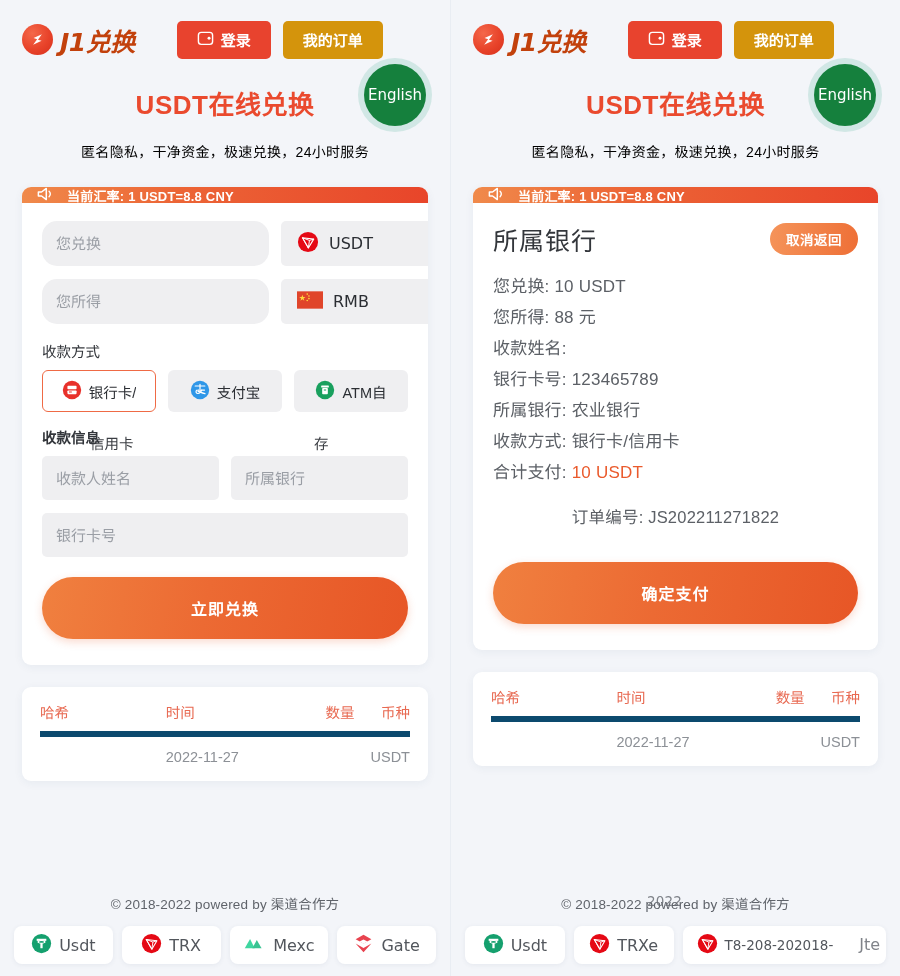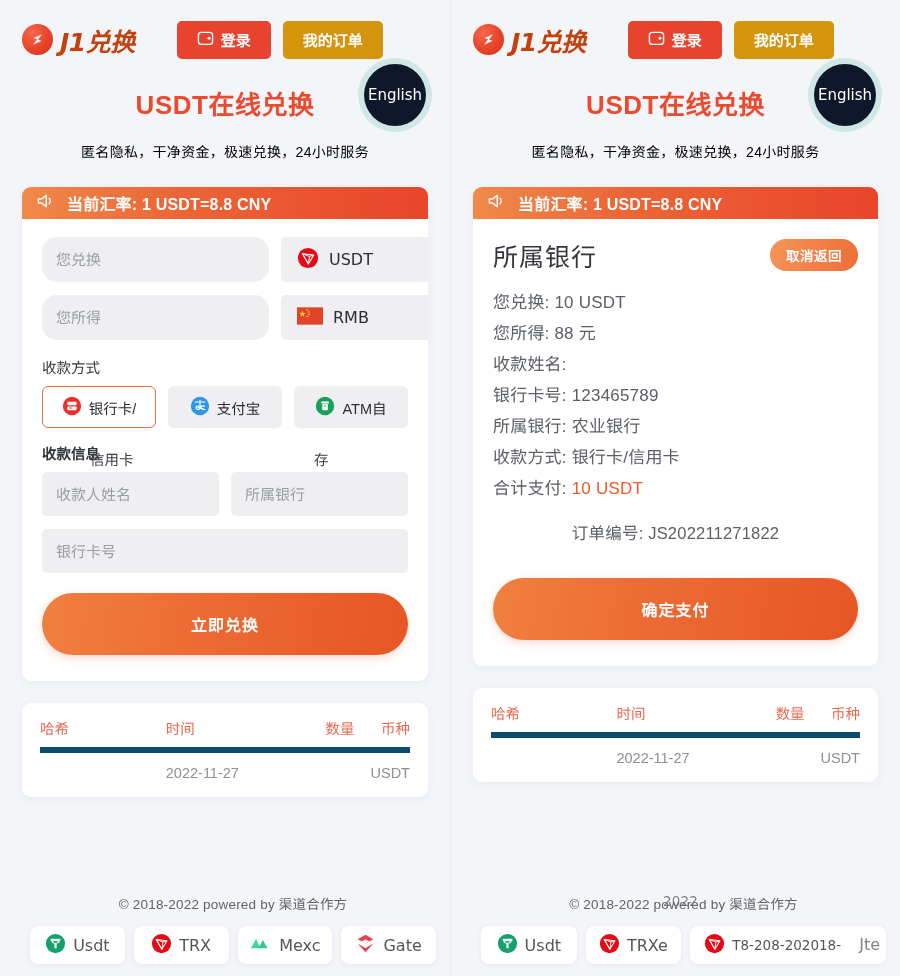--- a/index.html
+++ b/index.html
@@ -60,41 +60,41 @@
     font-size: 26px; font-weight: bold; color: #ea4a2e;
     letter-spacing: .5px;
   }
   .hero-sub {
     margin-top: 20px;
     font-size: 14px; color: #000000; letter-spacing: .3px;
   }
   .lang-badge {
     position: absolute; top: -20px; right: 2px;
     width: 62px; height: 62px; border-radius: 50%;
-    background: #0f172a;
+    background: #15803d;
     box-shadow: 0 0 0 6px rgba(92,184,158,.22);
     display: flex; align-items: center; justify-content: center;
     color: #fff; font-size: 15px; font-weight: 500;
     cursor: pointer;
     font-family: "DejaVu Sans", sans-serif;
   }
 
   
   .card {
     margin-top: 26px;
     background: #fff;
     border-radius: 9px;
     box-shadow: 0 2px 10px rgba(40,60,100,.06);
     overflow: hidden;
   }
   .rate-banner {
     display: flex; align-items: center; gap: 12px;
-    height: 32px; padding: 0 14px;
+    height: 16px; padding: 0 14px;
     background: linear-gradient(90deg, #f08a4b 0%, #ec6536 38%, #e8452a 100%);
-    color: #fff; font-size: 16px; font-weight: bold;
+    color: #fff; font-size: 13px; font-weight: bold;
     letter-spacing: .2px;
   }
   .rate-banner .megaphone { flex: none; display: block; }
 
   .card-body { padding: 18px 20px 26px; }
 
   
   .ex-row { display: flex; gap: 12px; margin-bottom: 13px; }
   .ex-input {
     flex: 1 1 auto;
@@ -216,21 +216,21 @@
   .th, .td { font-size: 14.5px; }
   .th { color: #e86a52; }
   .td { color: #8c9096; }
   .col-hash  { width: 34%; }
   .col-time  { width: 33%; }
   .col-amt   { width: 18%; text-align: right; }
   .col-coin  { width: 15%; text-align: right; }
   .td-row { padding-top: 12px; }
 
   
-  .footer { position: absolute; left: 16px; right: 0; bottom: 0; padding: 0 14px 12px; }
+  .footer { position: absolute; left: 0; right: 0; bottom: 0; padding: 0 14px 12px; }
   .copyright {
     text-align: center; font-size: 13.5px; color: #5f636a;
     margin-bottom: 13px; letter-spacing: .2px;
   }
   .partners { display: flex; gap: 9px; justify-content: space-between; }
   .chip {
     flex: 1 1 0; min-width: 0;
     height: 38px;
     background: #fff; border-radius: 8px;
     display: flex; align-items: center; justify-content: center; gap: 7px;

